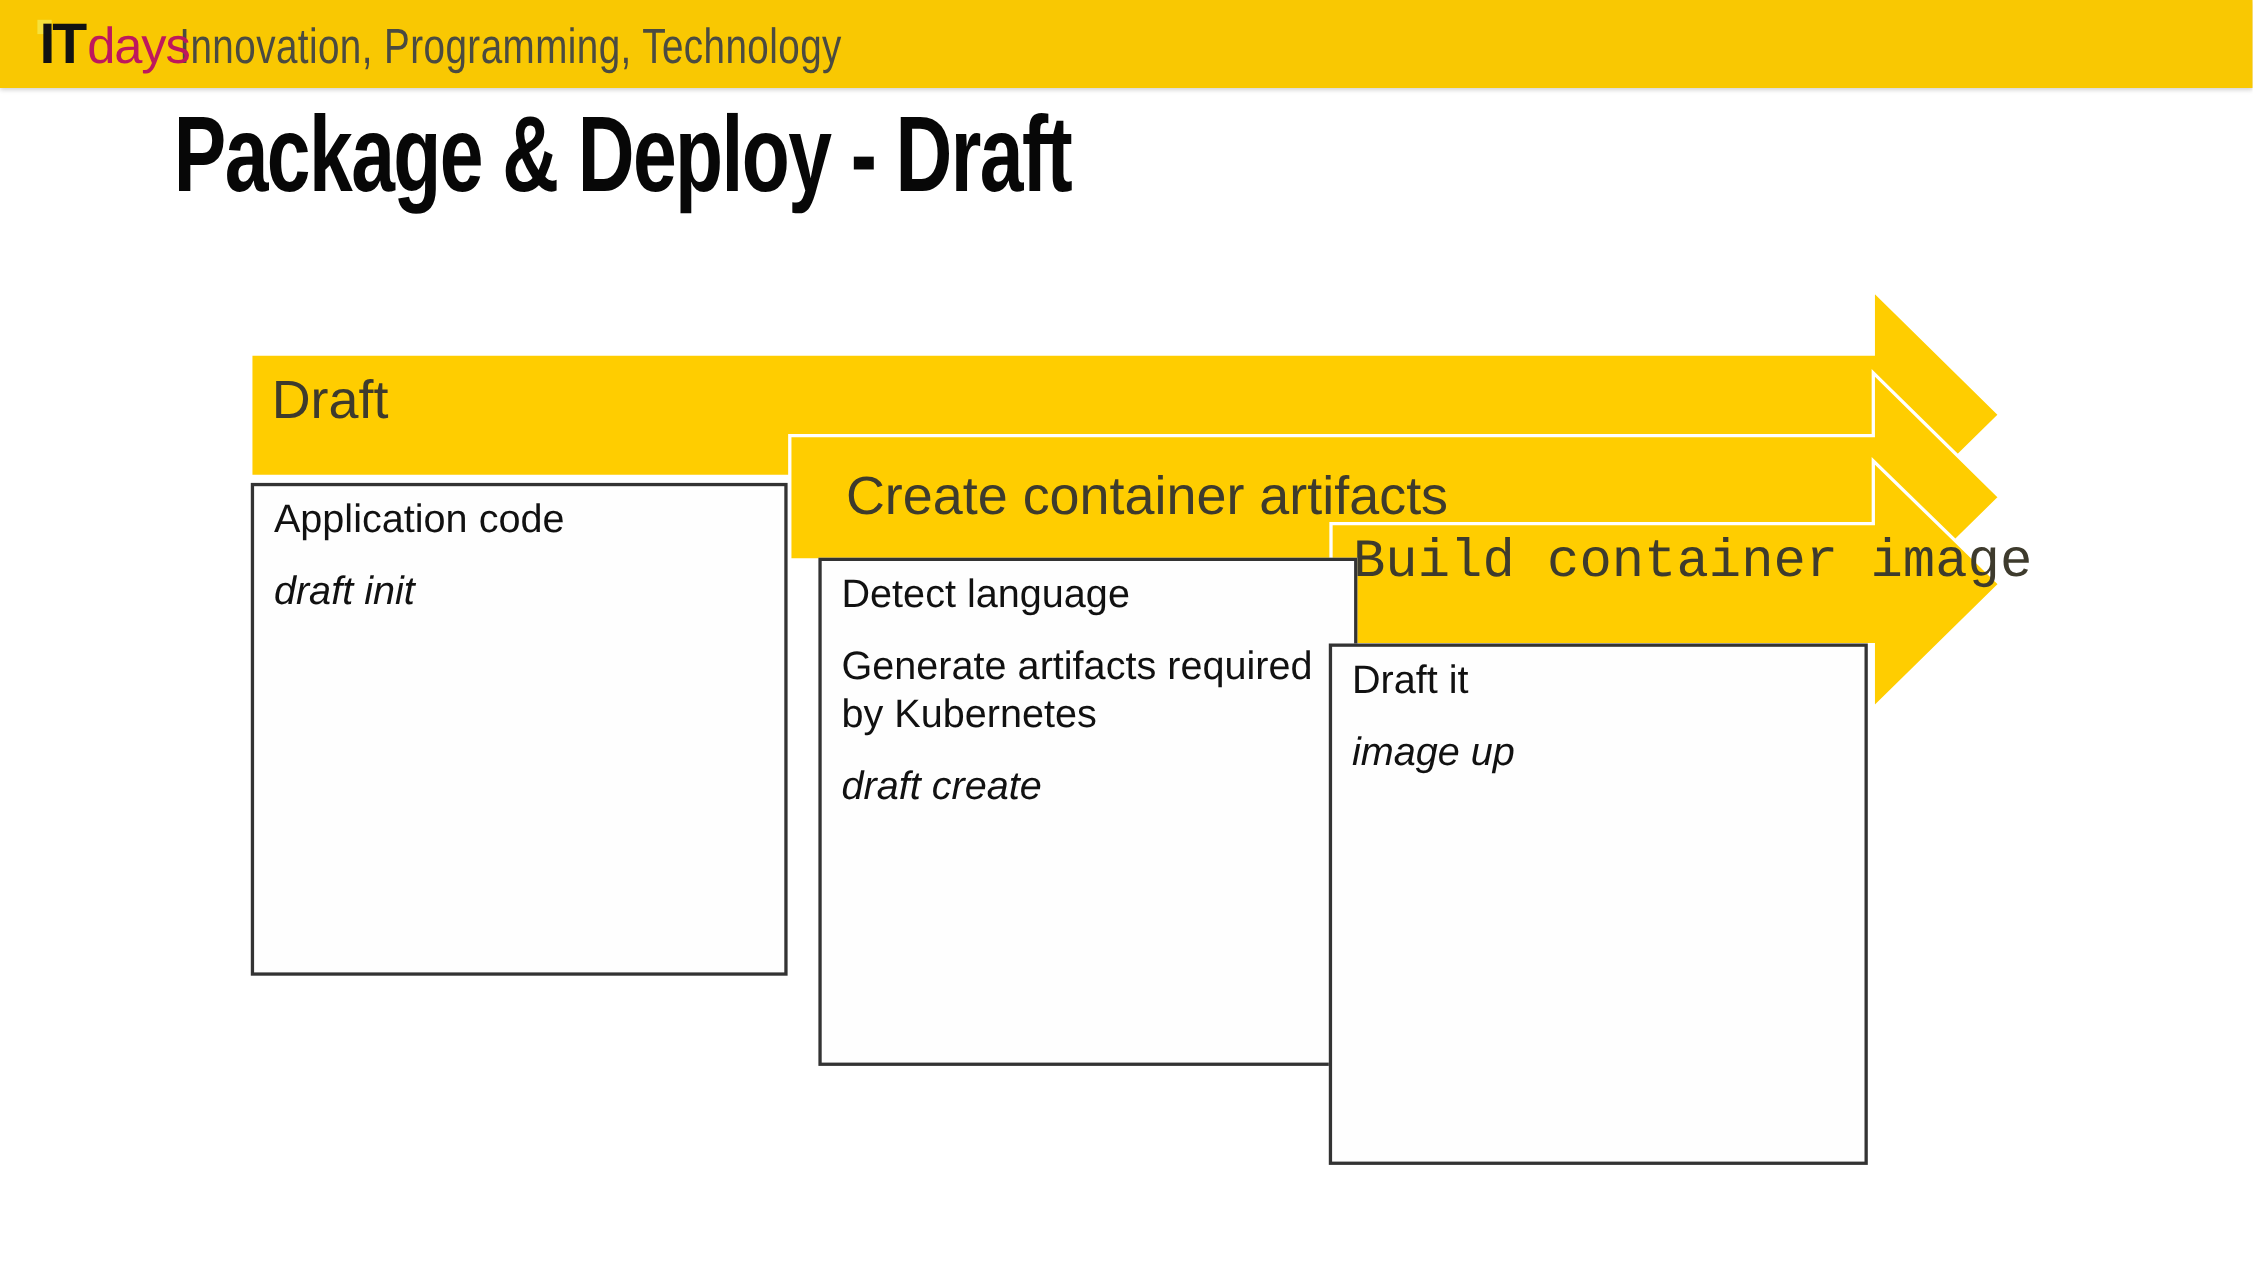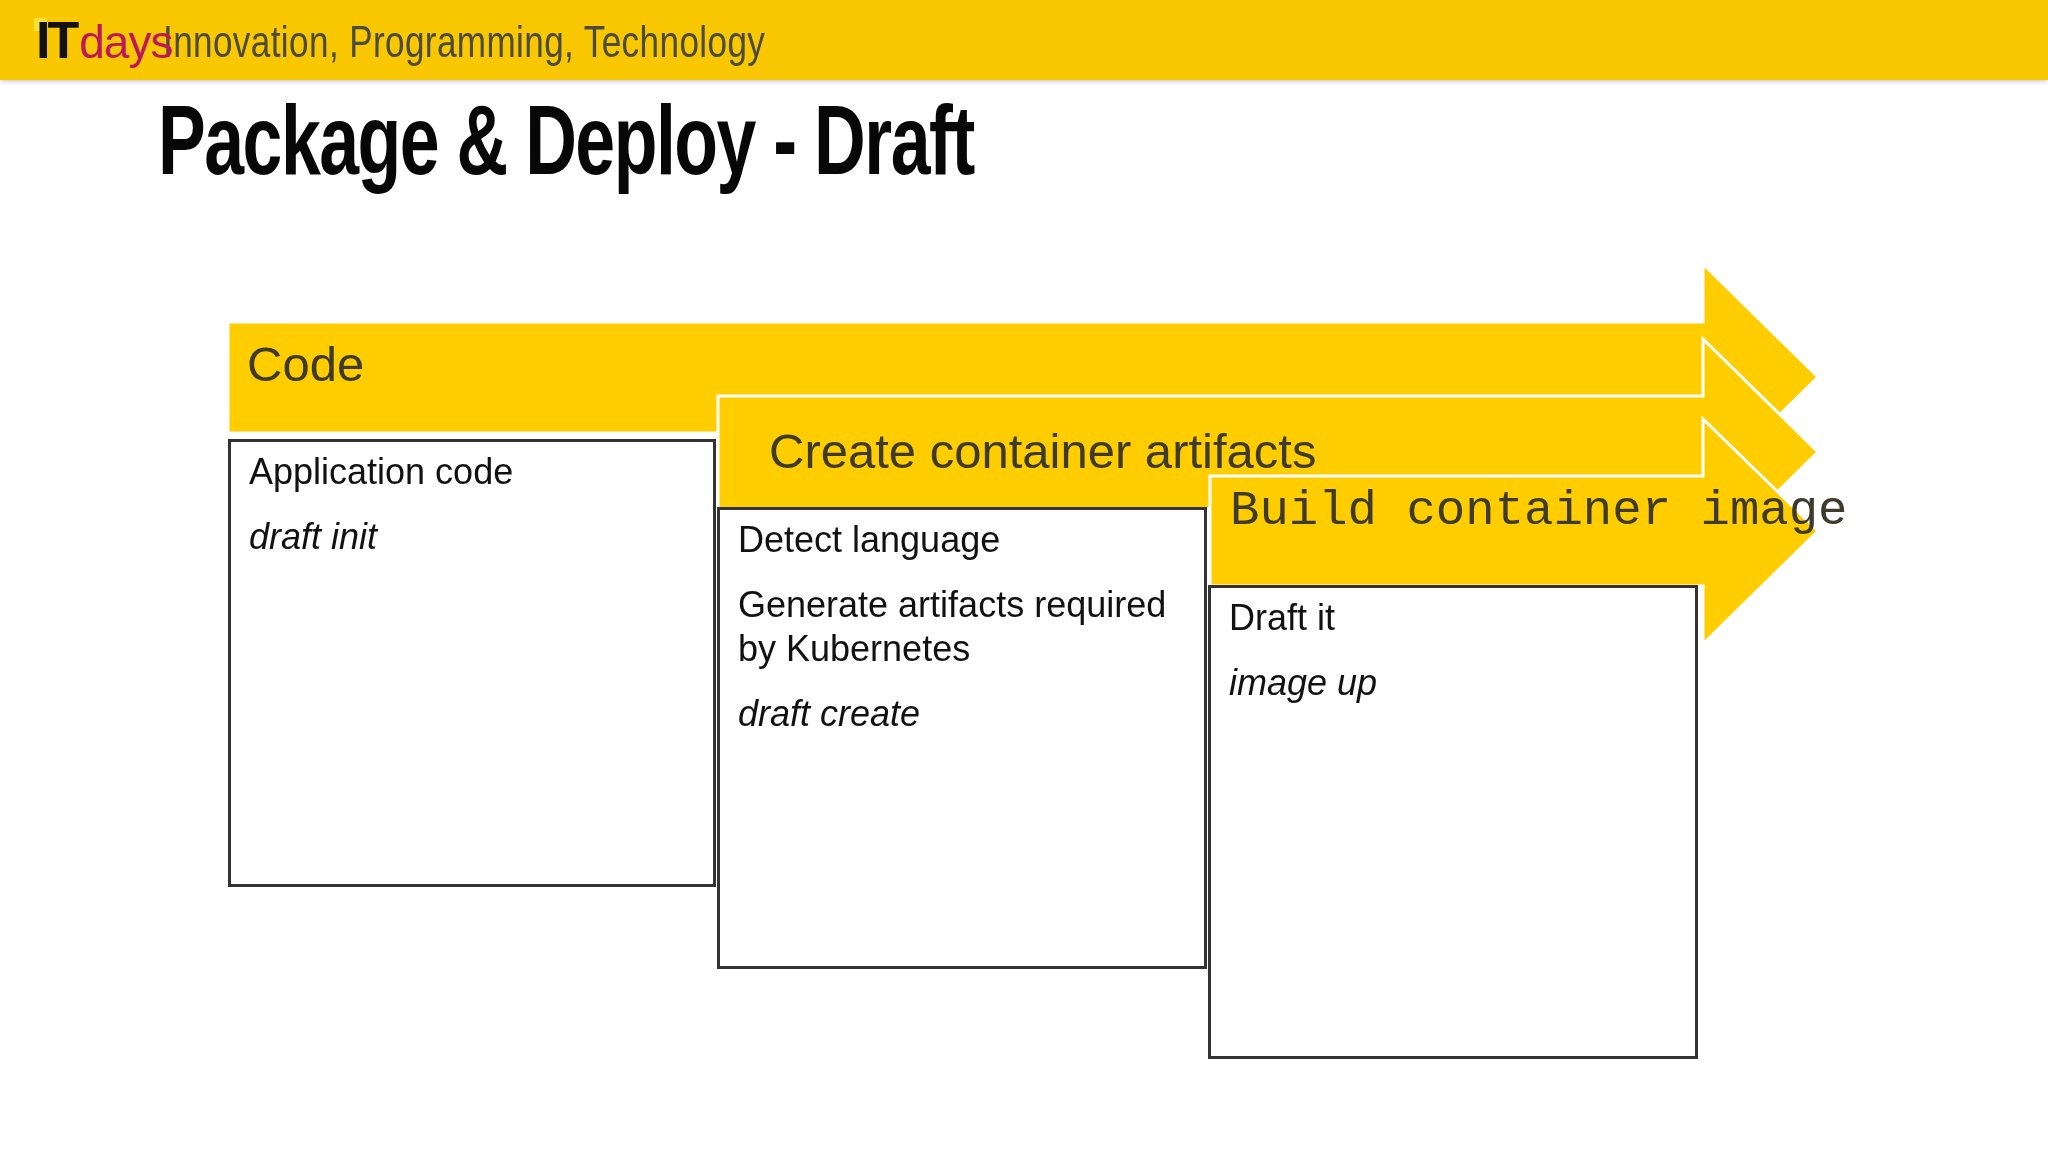--- a/index.html
+++ b/index.html
@@ -62,21 +62,21 @@
   
   .box{
     position:absolute;background:#FEFEFE;
     border:3px solid var(--box-border,#333);
     box-sizing:border-box;padding:8px 18px;
     color:var(--box-text,#111);
   }
   .box p{margin:0 0 21px 0;font-size:36px;line-height:1.22;}
   .box p.it{font-style:italic;}
   .box1{left:228px;top:439px;width:488px;height:448px;}
-  .box2{left:717px;top:507px;width:490px;height:462px;}
+  .box2{left:744px;top:507px;width:490px;height:462px;}
   .box3{left:1208px;top:585px;width:490px;height:474px;}
   
   .footer{
     position:absolute;left:0;top:1068px;width:2048px;height:84px;
     background:var(--footer-bg,#2A282A);
   }
   .footer-text{
     position:absolute;left:38px;top:20px;font-size:43px;line-height:46px;
     font-weight:500;color:var(--footer-text,#E9B822);white-space:pre;
   }
@@ -96,21 +96,21 @@
   </header>
 
   <h1 class="title">Package &amp; Deploy - Draft</h1>
 
   <svg class="arrows" viewBox="0 0 2048 1152" xmlns="http://www.w3.org/2000/svg" aria-hidden="true">
     <polygon points="228,322 1703,322 1703,264 1818,377 1703,490 1703,433 228,433"></polygon>
     <polygon points="718,396 1703,396 1703,339 1818,452 1703,565 1703,509 718,509"></polygon>
     <polygon points="1210,476 1703,476 1703,419 1818,531 1703,644 1703,586 1210,586"></polygon>
   </svg>
 
-  <div class="banner-label lbl-code">Code</div>
+  <div class="banner-label lbl-code">Draft</div>
   <div class="banner-label lbl-create">Create container artifacts</div>
   <div class="banner-label lbl-build">Build container image</div>
 
   <section class="box box1">
     <p>Application code</p>
     <p class="it">draft init</p>
   </section>
 
   <section class="box box2">
     <p>Detect language</p>

